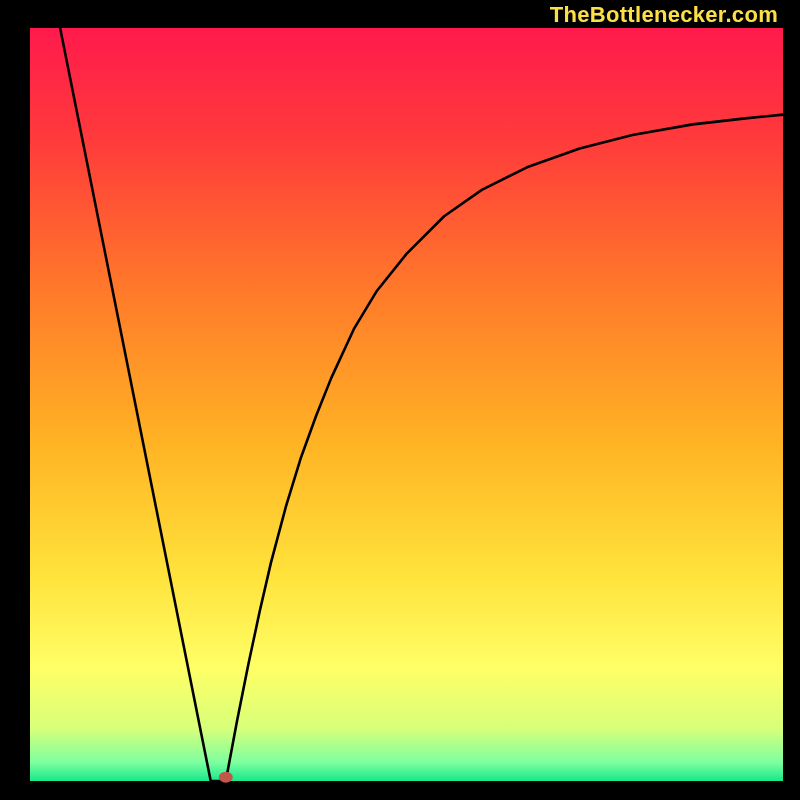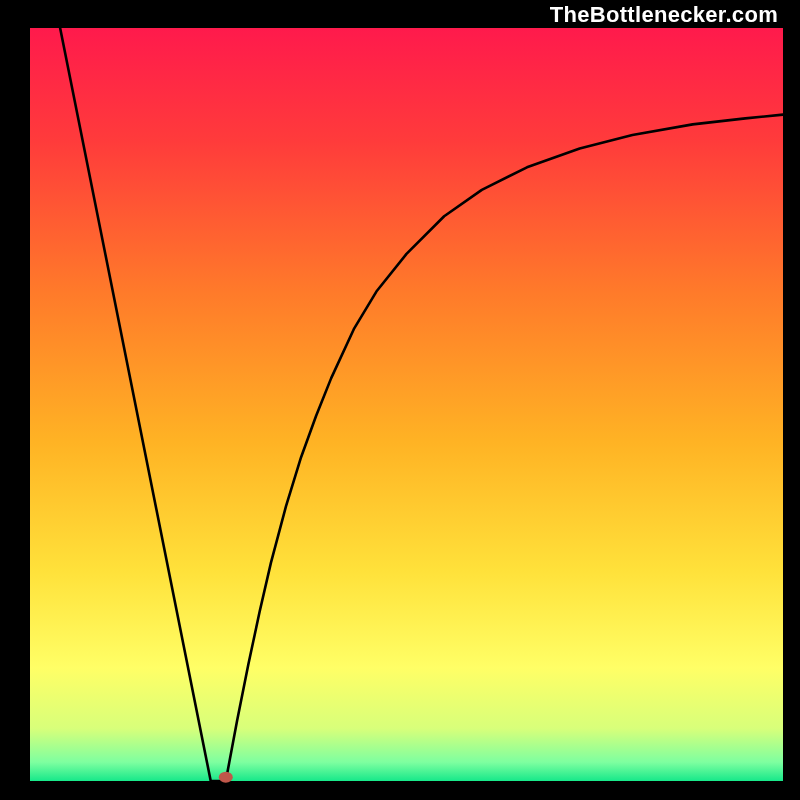--- a/index.html
+++ b/index.html
@@ -14,21 +14,21 @@
   .frame {
     position: relative;
     width: 800px;
     height: 800px;
     background: #000;
   }
   .watermark {
     position: absolute;
     top: 2px;
     right: 22px;
-    color: #ffffff;
+    color: #fde047;
     font-size: 22px;
     font-weight: 600;
     letter-spacing: 0.3px;
     user-select: none;
   }
   svg {
     display: block;
   }
 </style>
 </head>

